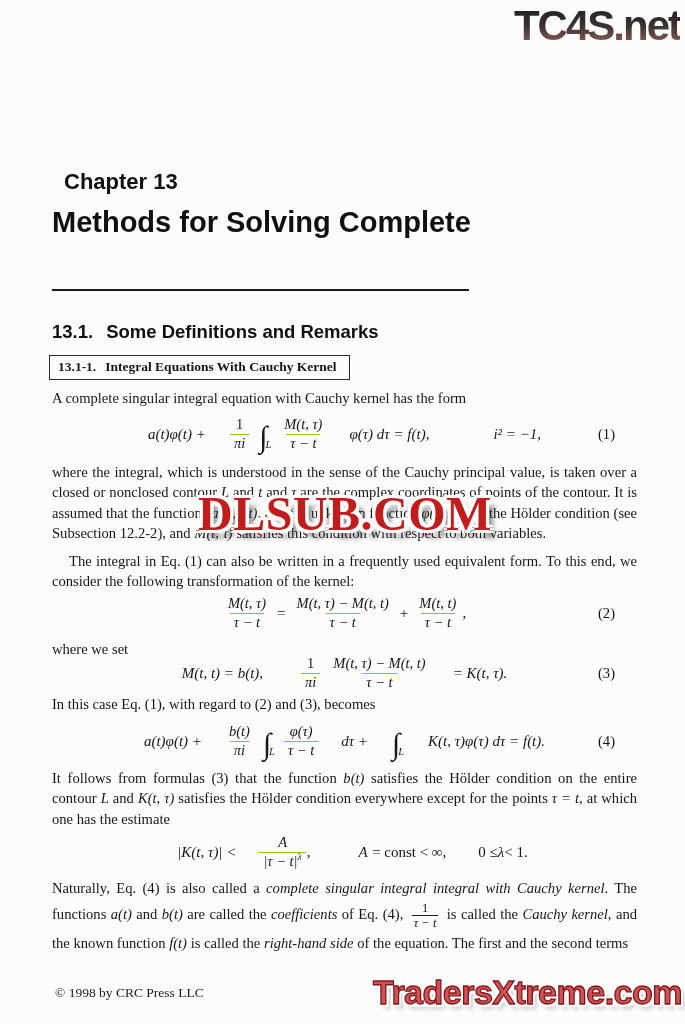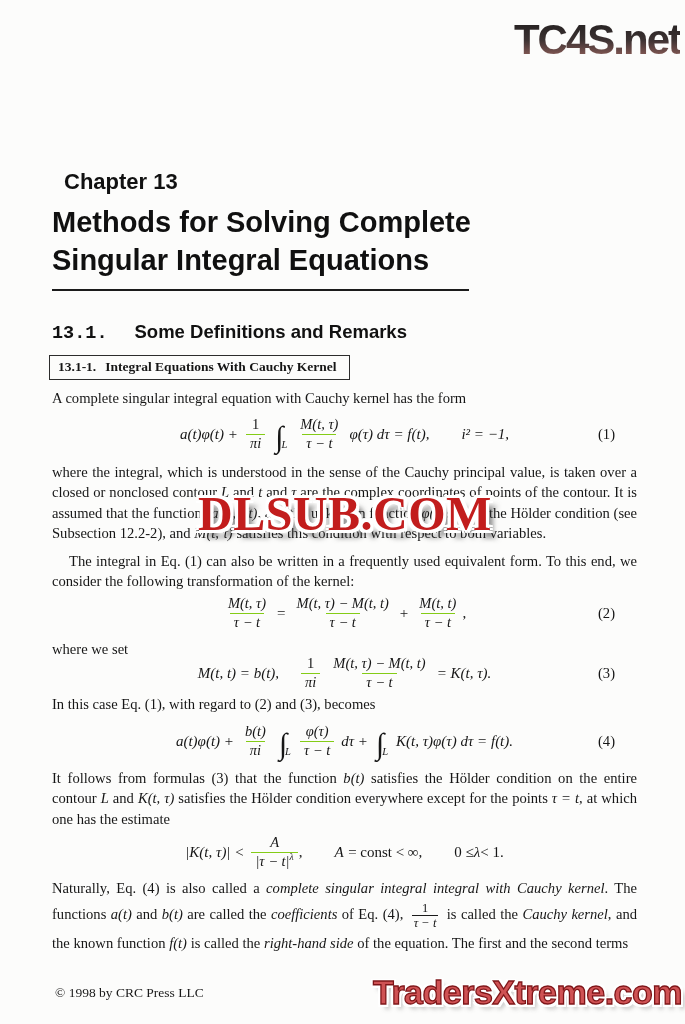--- a/index.html
+++ b/index.html
@@ -13,37 +13,37 @@
 
   
   .chapter{margin:12px; font-family:"Liberation Sans","DejaVu Sans",sans-serif;
     font-weight:bold; font-size:22px; color:#111;}
   .title{margin:0; font-family:"Liberation Sans","DejaVu Sans",sans-serif;
     font-weight:bold; font-size:29px; line-height:38px; color:#101010; letter-spacing:0;}
   .title span{display:block;}
   .rule{height:2px; background:#1b1b1b; width:417px;}
   .sec{margin:0; font-family:"Liberation Sans","DejaVu Sans",sans-serif;
     font-weight:bold; font-size:18.5px; color:#111;}
-  .sec .sec-num{margin-right:27px;font-family:Liberation Mono, monospace;}
+  .sec .sec-num{margin-right:13px;}
   .subsec-box{display:inline-block; border:1.5px solid #2c2c2c; padding:3px 12px 4px 8px;
     font-weight:bold; font-size:13.5px; white-space:nowrap; background:transparent;}
   .subsec-box .box-num{margin-right:9px;}
 
   
   .para{position:absolute; left:0; width:100%; text-align:justify;
     font-size:14.6px; line-height:20.3px; margin:0;}
   .indent{text-indent:17px;}
   .wide{line-height:26px;}
   .mi{font-style:italic;}
   .it{font-style:italic;}
 
   
   .eq{position:absolute; left:0; width:100%; display:flex; align-items:center;
     justify-content:center; font-size:15px;}
-  .mt{font-style:italic; margin:0 3px; white-space:nowrap;}
+  .mt{font-style:italic; margin:0 19px; white-space:nowrap;}
   .rm{font-style:normal; margin:0 3px; white-space:nowrap;}
   .gap{display:inline-block; width:26px;}
   .eqlabel{position:absolute; right:22px; font-style:normal; font-size:14.6px;}
   .frac{display:inline-flex; flex-direction:column; align-items:center;
     margin:0 4px; line-height:1.18; font-size:14.5px;}
   .frac .num{padding:0 4px;}
   .frac .den{border-top:1px solid #84cc16; padding:0 4px;}
   .intwrap{display:inline-flex; align-items:flex-start; margin:0 2px 0 5px;}
   .int{font-size:30px; line-height:0.9; font-style:normal; transform:translateY(2px);}
   .intsub{font-size:10.5px; font-style:italic; transform:translateY(18px); margin-left:-2px; margin-right:3px;}
@@ -56,21 +56,21 @@
   
   .footer-copy{position:absolute; left:55px; top:985px; font-size:13.5px; color:#1a1a1a;}
 
   
   .wm{position:absolute; white-space:nowrap;}
   .wm-top{
     top:2px; right:5px;
     font-family:"Liberation Sans","DejaVu Sans",sans-serif; font-weight:bold;
     font-size:42px; letter-spacing:-2px;
     background:linear-gradient(#262222 15%, #3c3232 50%, #97635d 92%);
-    -webkit-background-clip:text; background-clip:text; color:transparent;margin-top:14px;
+    -webkit-background-clip:text; background-clip:text; color:transparent;
   }
   .wm-mid{
     top:486px; left:198px;
     font-family:"Liberation Serif","DejaVu Serif",serif; font-weight:bold;
     font-size:48px; letter-spacing:0.5px; color:#c21d1d;
     text-shadow:
       -3px -3px 0 #fff, 3px -3px 0 #fff, -3px 3px 0 #fff, 3px 3px 0 #fff,
       -3px 0 0 #fff, 3px 0 0 #fff, 0 -3px 0 #fff, 0 3px 0 #fff,
       7px 8px 5px rgba(55,55,55,0.55);
   }
@@ -91,21 +91,20 @@
 <div class="page">
 
   <div class="wm wm-top">TC4S.net</div>
 
   <div class="content">
 
     <h2 class="chapter abs" style="top:157px">Chapter 13</h2>
 
     <h1 class="title abs" style="top:203px">
       <span>Methods for Solving Complete</span>
-      <span>Singular Integral Equations</span>
     </h1>
 
     <div class="rule abs" style="top:289px"></div>
 
     <h3 class="sec abs" style="top:321px">
       <span class="sec-num">13.1.</span><span>Some Definitions and Remarks</span>
     </h3>
 
     <div class="abs" style="top:355px;left:-3px">
       <span class="subsec-box">

